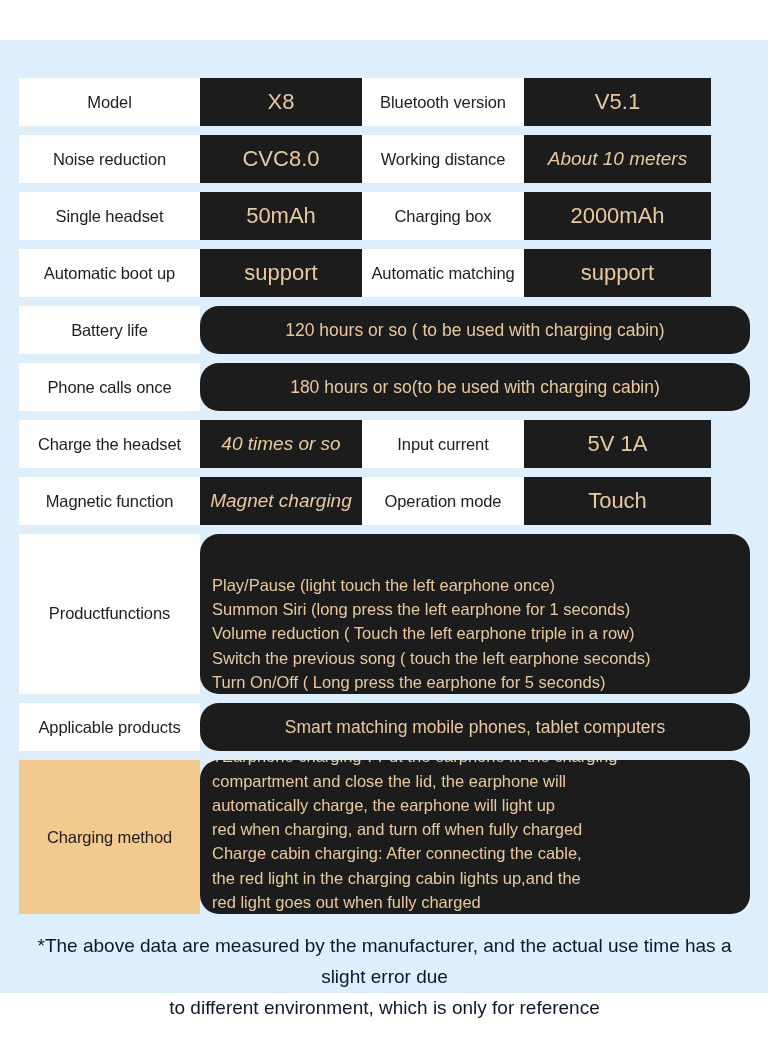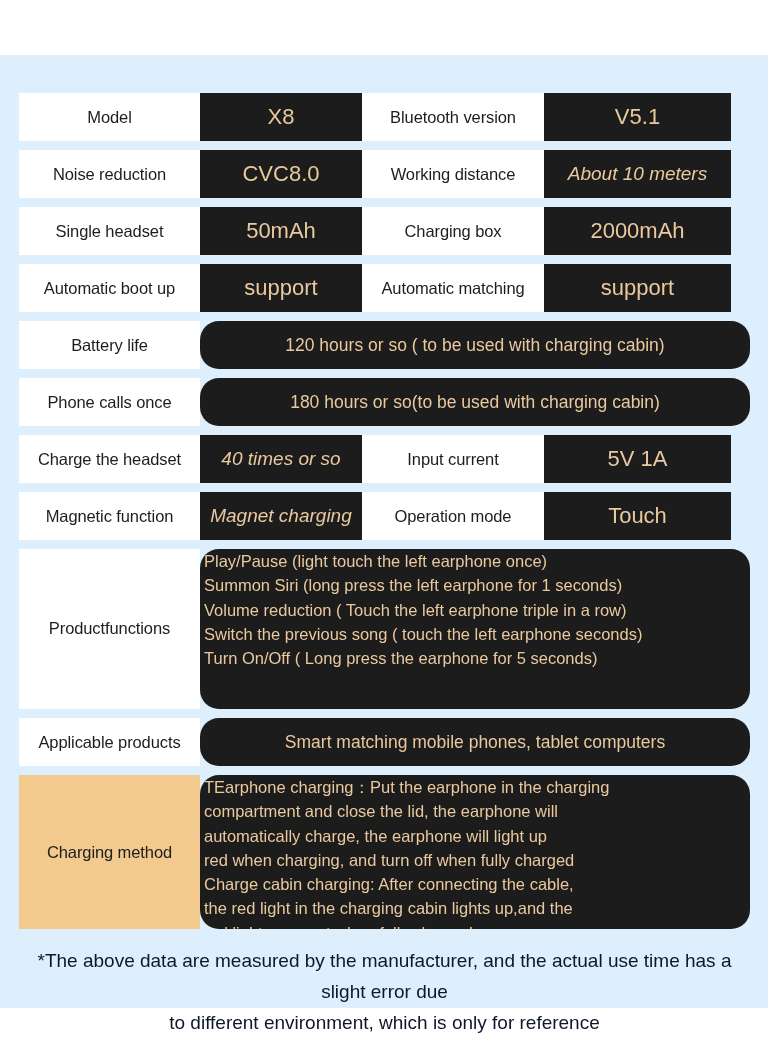--- a/index.html
+++ b/index.html
@@ -18,21 +18,21 @@
     position: relative;
     width: 768px;
     height: 1048px;
     background: #ffffff;
   }
 
   
   .panel {
     position: absolute;
     left: 0;
-    top: 55px;
+    top: 40px;
     width: 768px;
     height: 953px;
     background: #ddeefc;
     box-sizing: border-box;
     padding: 38px 18px 0 19px;
   }
 
   .spec-table {
     display: flex;
     flex-direction: column;
@@ -70,40 +70,40 @@
     background: #1c1c1c;
     color: #e9c99d;
     font-size: 22px;
   }
   .value.sm { font-size: 19px; font-style: italic; }
   .value.xs { font-size: 17.5px; }
 
   
   .c-label-a { width: 181px; }
   .c-value-a { width: 162px; }
-  .c-label-b { width: 182px; }
+  .c-label-b { width: 162px; }
   .c-value-b { width: 187px; }
 
   
   .c-value-full { width: 550px; border-radius: 19px; }
 
   
   .row.tall-funcs { height: 160px; }
   .row.tall-charge { height: 154px; }
 
   .label.multiline {
     flex-direction: row;
     line-height: 1.55;
   }
 
   .block-text {
     justify-content: flex-start;
-    align-items: flex-start;
+    align-items: flex-end;
     text-align: left;
-    padding: 0 10px 0 4px;
+    padding: 0 10px 0 12px;
     font-size: 16.5px;
     line-height: 1.47;
     color: #e9c99d;
     background: #1c1c1c;
   }
   .block-text .inner { width: 100%; }
   .block-text .tline { display: block; white-space: nowrap; }
 
   
   .label.orange {

